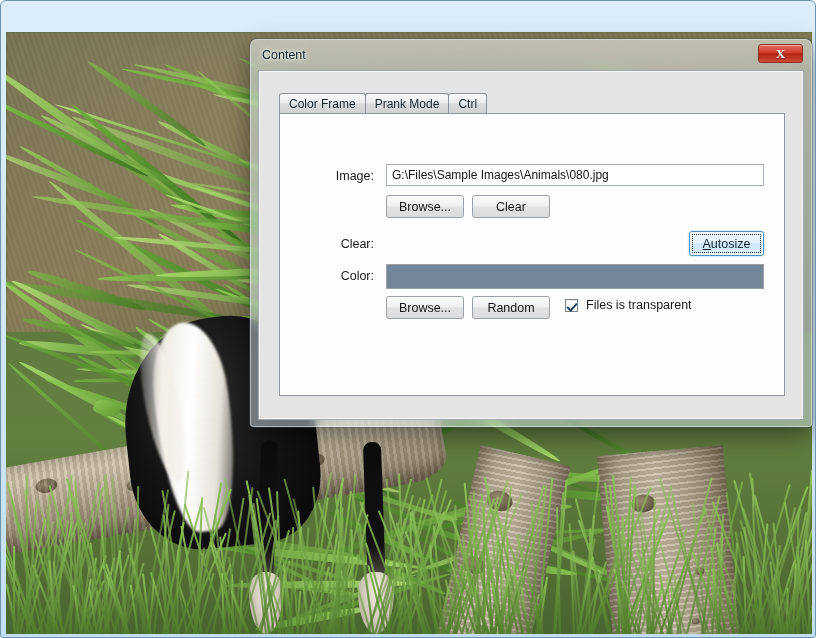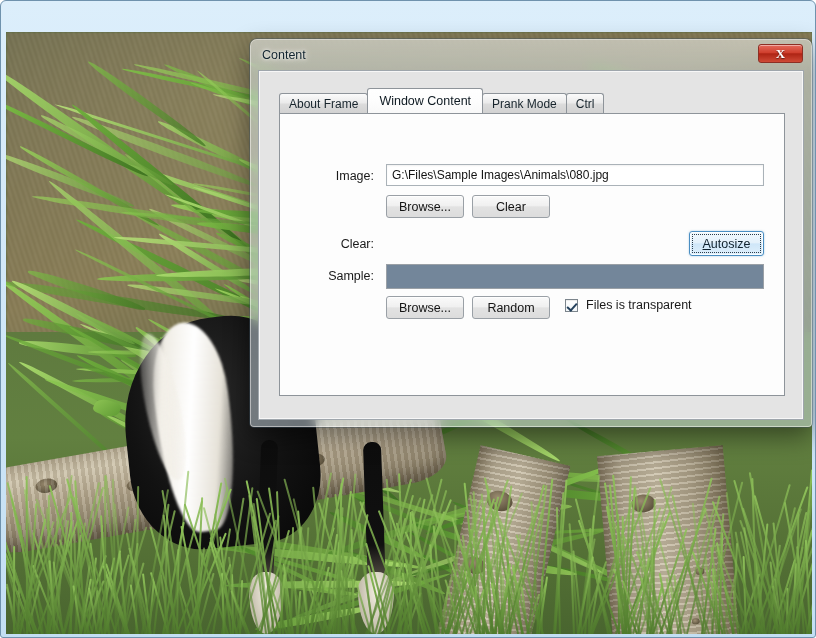--- a/index.html
+++ b/index.html
@@ -1129,42 +1129,41 @@
 
     <div id="dialog-title">Content</div>
 
     <div id="dialog-close">
       <span id="dialog-close-glyph">X</span>
     </div>
 
     <div id="dialog-client">
 
       <div id="tabstrip">
-        <div class="tab">About Frame</div>
-        <div class="tab selected">Window Content</div>
+        <div class="tab">Color Frame</div>
         <div class="tab">Prank Mode</div>
         <div class="tab">Ctrl</div>
       </div>
 
       <div id="tabpanel">
 
         <div class="form-label" id="label-image">Image:</div>
         <div class="textbox" id="image-path">G:\Files\Sample Images\Animals\080.jpg</div>
 
         <div class="btn" id="btn-browse-image">Browse...</div>
         <div class="btn" id="btn-clear">Clear</div>
 
         <div class="form-label" id="label-sizing">Clear:</div>
 
         <div class="btn" id="btn-autosize">
           <span id="autosize-focus"></span>
           <span id="autosize-label"><span class="accel">A</span><span>utosize</span></span>
         </div>
 
-        <div class="form-label" id="label-color">Sample:</div>
+        <div class="form-label" id="label-color">Color:</div>
         <div id="color-swatch" style="background: rgb(115, 134, 154);"></div>
 
         <div class="btn" id="btn-browse-color">Browse...</div>
         <div class="btn" id="btn-random">Random</div>
 
         <div id="transparent-check-wrap">
           <span id="transparent-box"></span>
           <span id="transparent-label">Files is transparent</span>
         </div>
 

